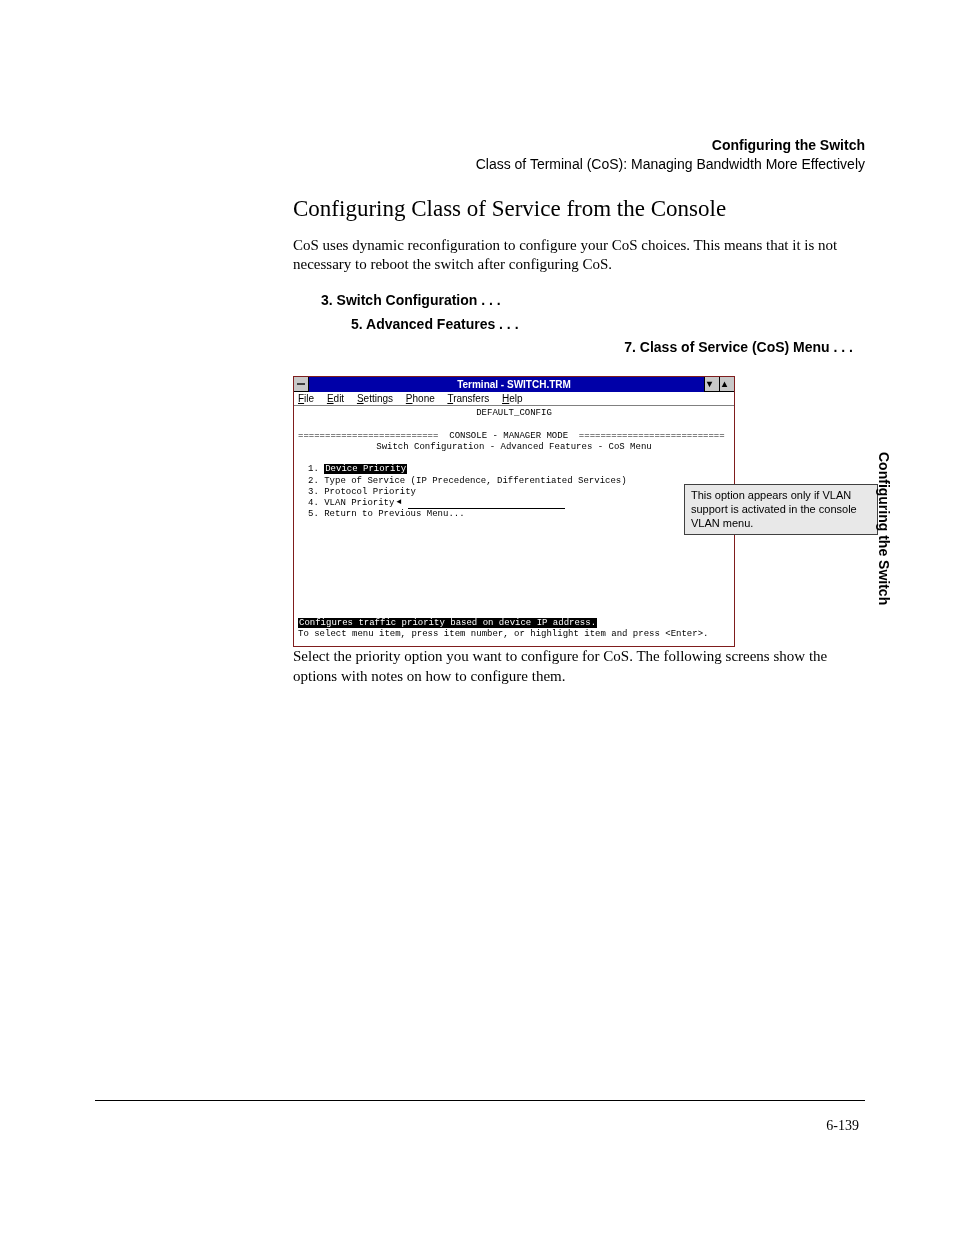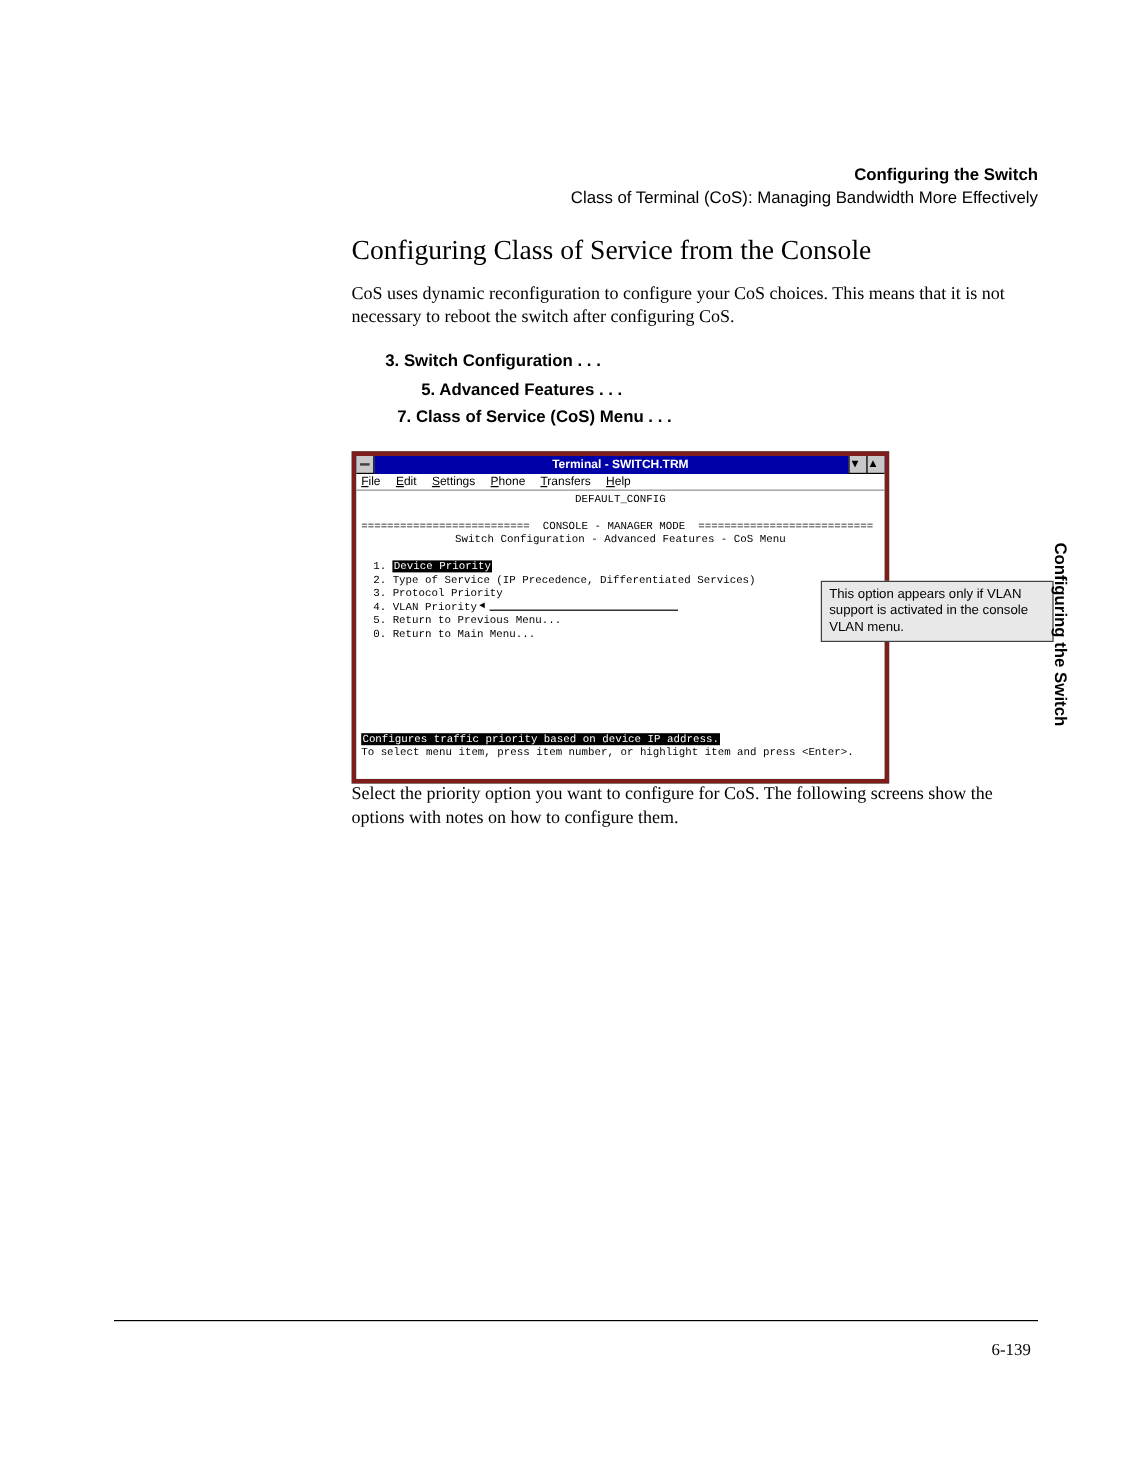--- a/index.html
+++ b/index.html
@@ -43,27 +43,27 @@
     margin: 0 0 14px 0;
   }
   .menu-path {
     font-family: Arial, Helvetica, sans-serif;
     font-weight: bold;
     font-size: 14px;
     line-height: 1.7;
   }
   .mp1 { margin-left: 28px; }
   .mp2 { margin-left: 58px; }
-  .mp3 { margin-left: 38px; }
+  .mp3 { margin-left: 38px; text-align: right; }
 
   .term-window {
     margin-top: 16px;
     width: 440px;
-    border: 4px solid #7f1d1d;
-    background: #5eead4;
+    border: 1px solid #7f1d1d;
+    background: #fef9c3;
     font-family: "Courier New", monospace;
     font-size: 9px;
     color: #000;
     position: relative;
   }
   .title-bar {
     background: #0000a8;
     color: #fff;
     height: 15px;
     line-height: 15px;
@@ -229,23 +229,22 @@
           <br>
           <div style="white-space:pre;overflow:hidden;">==========================  CONSOLE - MANAGER MODE  ===========================</div>
           <div class="center">Switch Configuration - Advanced Features - CoS Menu</div>
           <br>
           <div id="menu-items">
               <div style="padding-left: 10px;"><span>1. </span><span class="hl">Device Priority</span></div>
               <div style="padding-left: 10px;"><span>2. </span><span>Type of Service (IP Precedence, Differentiated Services)</span></div>
               <div style="padding-left: 10px;"><span>3. </span><span>Protocol Priority</span></div>
               <div style="padding-left: 10px;"><span>4. </span><span>VLAN Priority</span><span class="arrow-left" style="margin-left: 2px;"></span><span></span></div>
               <div style="padding-left: 10px;"><span>5. </span><span>Return to Previous Menu...</span></div>
-              <div style="padding-left: 10px;"><span>0. </span><span>Return to Main Menu...</span></div>
             </div>
-          <div style="position:absolute;bottom:16px;left:4px;right:4px;">
+          <div style="position:absolute;bottom:6px;left:4px;right:4px;">
             <div><span class="hl">Configures traffic priority based on device IP address.</span></div>
             <div>To select menu item, press item number, or highlight item and press &lt;Enter&gt;.</div>
           </div>
         </div>
       </div>
 
       <div class="callout-line" style="left:115px;top:132px;width:157px;"></div>
       <div class="callout-box" style="right:-25px;">
         <span>This option appears only if VLAN support is activated in the console VLAN menu.</span>
       </div>

